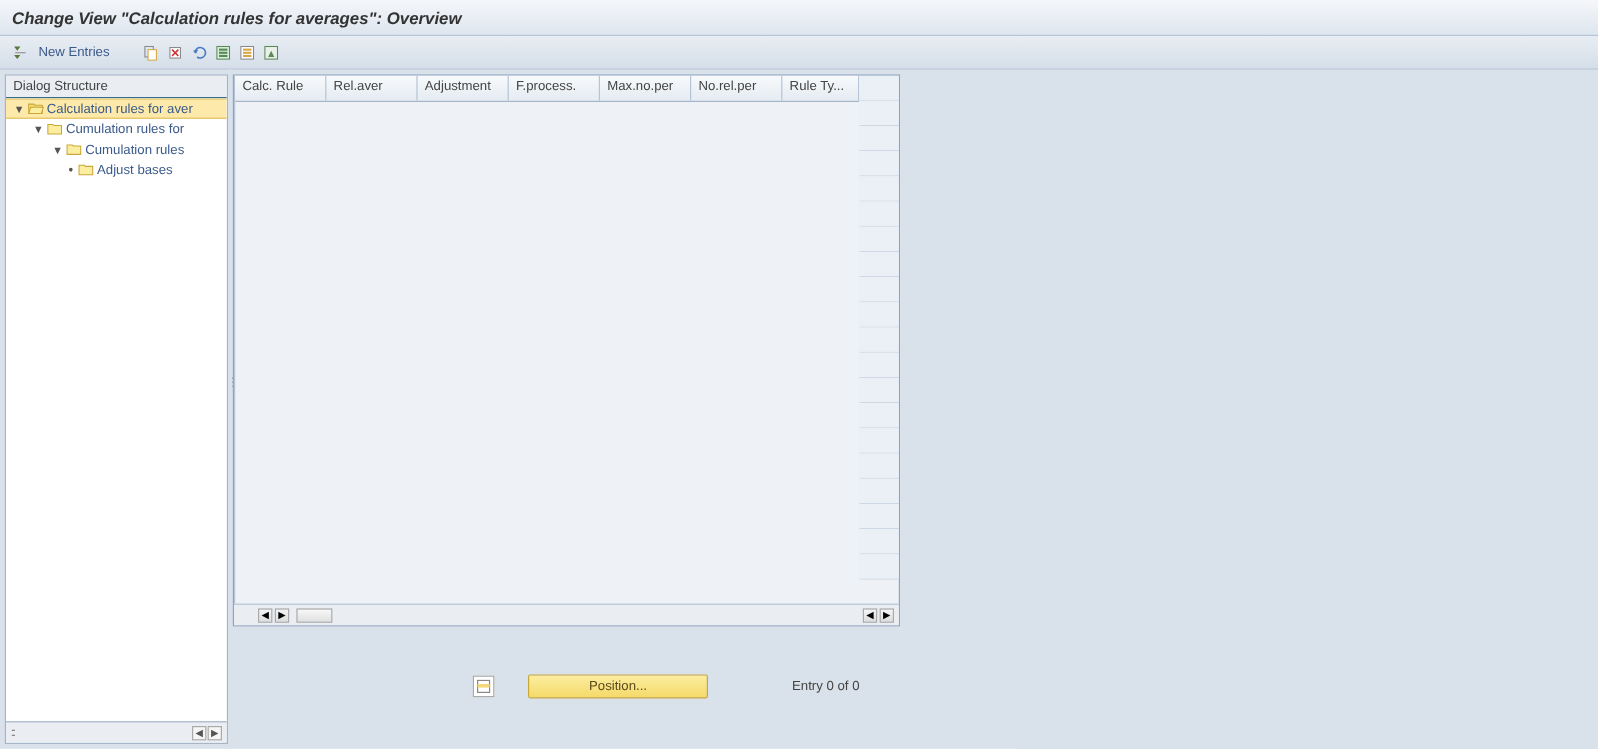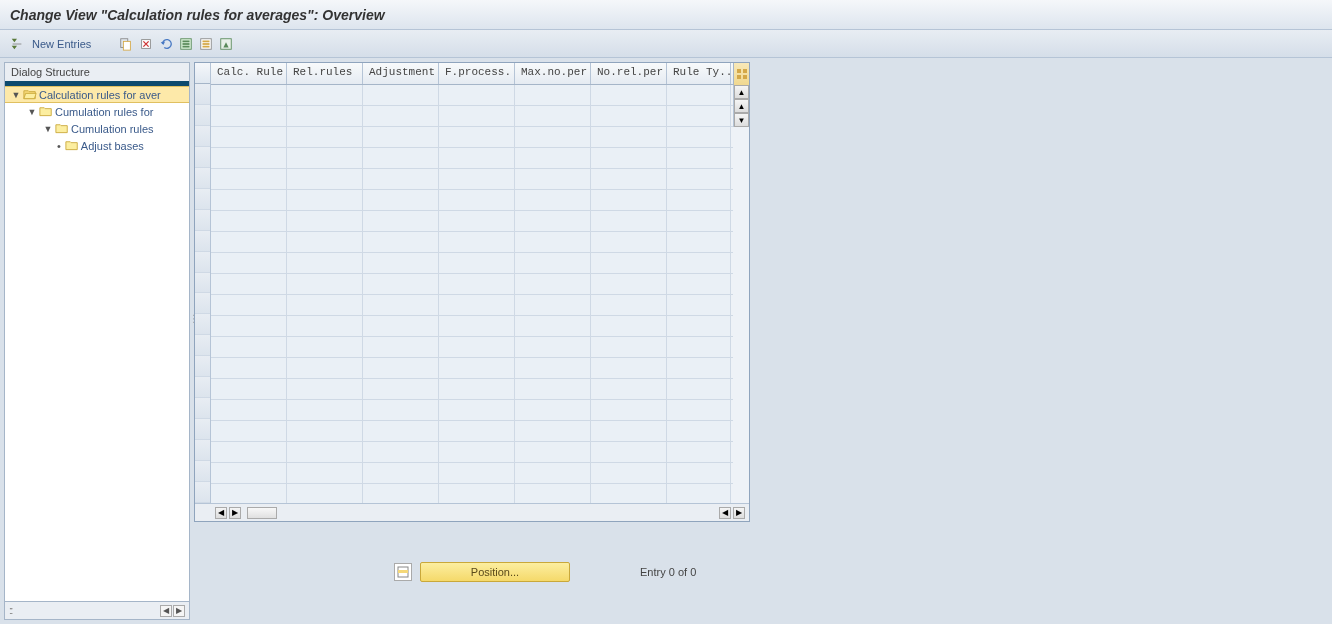--- a/index.html
+++ b/index.html
@@ -55,21 +55,21 @@
       width: 186px; 
       background: #eaeef3; 
       border: 1px solid #a5b5c8; 
       margin: 4px 0 4px 4px; 
       display: flex; 
       flex-direction: column;
       overflow: hidden;
     }
     .sidebar-header { 
       background: #eaeef3; 
-      border-bottom: 5px solid #0c4a6e; 
+      border-bottom: 1px solid #0c4a6e; 
       padding: 3px 6px; 
       font-size: 11px; color: #444;
     }
     .tree { flex: 1; background: #fff; overflow: hidden; }
     .tree-item { 
       display: flex; align-items: center; 
       height: 17px; 
       cursor: pointer; 
       white-space: nowrap;
       overflow: hidden;
@@ -140,21 +140,21 @@
       border-right: 1px solid #b5c4d6;
       display: flex; flex-direction: column;
     }
     .row-sel-head { height: 21px; border-bottom: 1px solid #a5b5c8; background: linear-gradient(#f5f7fa, #e0e8f0); }
     .row-sel-cell { 
       height: 21px; 
       border-bottom: 1px solid #cfd9e5; 
       background: linear-gradient(#e8edf3, #dce4ed); 
       cursor: pointer;
     }
-    .table-main { flex: 1; display: flex; flex-direction: column; font-family: Liberation Mono, monospace; }
+    .table-main { flex: 1; display: flex; flex-direction: row; }
     .table-header { 
       display: flex; 
       height: 22px; 
       background: linear-gradient(#f8fafb, #e5ebf2); 
       border-bottom: 1px solid #a5b5c8;
       overflow: hidden;
     }
     .th { 
       border-right: 1px solid #b5c4d6; 
       padding: 3px 6px; 
@@ -233,21 +233,21 @@
       display: flex; align-items: center; justify-content: center; 
       color: #5a4a1a; cursor: pointer;
       border-radius: 2px;
     }
     .position-icon { 
       width: 18px; height: 18px; 
       background: #fff; border: 1px solid #aaa; 
       margin-right: 8px;
       display: flex; align-items: center; justify-content: center;
     }
-    .status-line { display: flex; align-items: center; gap: 0; }
+    .status-line { display: flex; align-items: center; gap: 20px; }
     .entry-text { color: #444; }
     
     
     .c1 { width: 76px; }
     .c2 { width: 76px; }
     .c3 { width: 76px; }
     .c4 { width: 76px; }
     .c5 { width: 76px; }
     .c6 { width: 76px; }
     .c7 { width: 64px; }
@@ -389,21 +389,21 @@
             <div class="row-sel-cell"></div>
             <div class="row-sel-cell"></div>
             <div class="row-sel-cell"></div>
             <div class="row-sel-cell"></div>
             <div class="row-sel-cell"></div>
             <div class="row-sel-cell"></div>
           </div>
           <div class="table-main">
             <div class="table-header">
               <div class="th c1">Calc. Rule</div>
-              <div class="th c2">Rel.rules</div>
+              <div class="th c2">Rel.aver</div>
               <div class="th c3">Adjustment</div>
               <div class="th c4">F.process.</div>
               <div class="th c5">Max.no.per</div>
               <div class="th c6">No.rel.per</div>
               <div class="th c7">Rule Ty...</div>
             </div>
             <div class="table-body">
               <div class="table-rows" id="table-rows-container">
 
               <div class="table-row">

